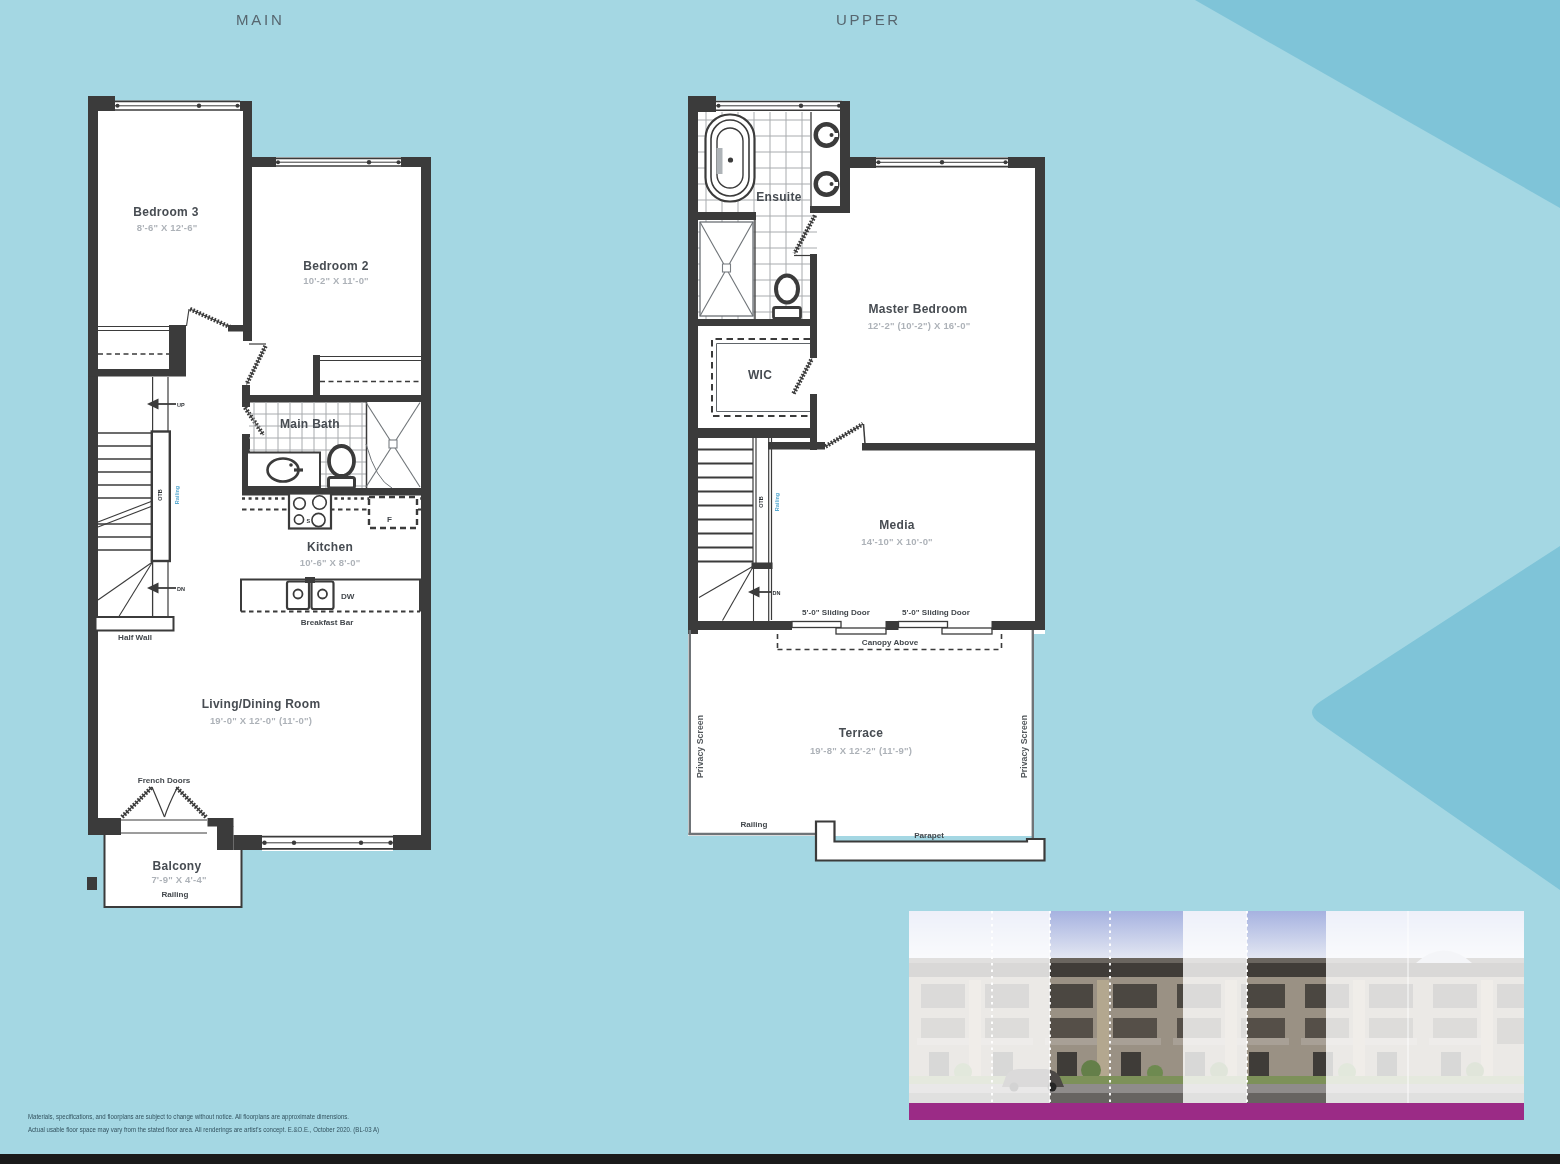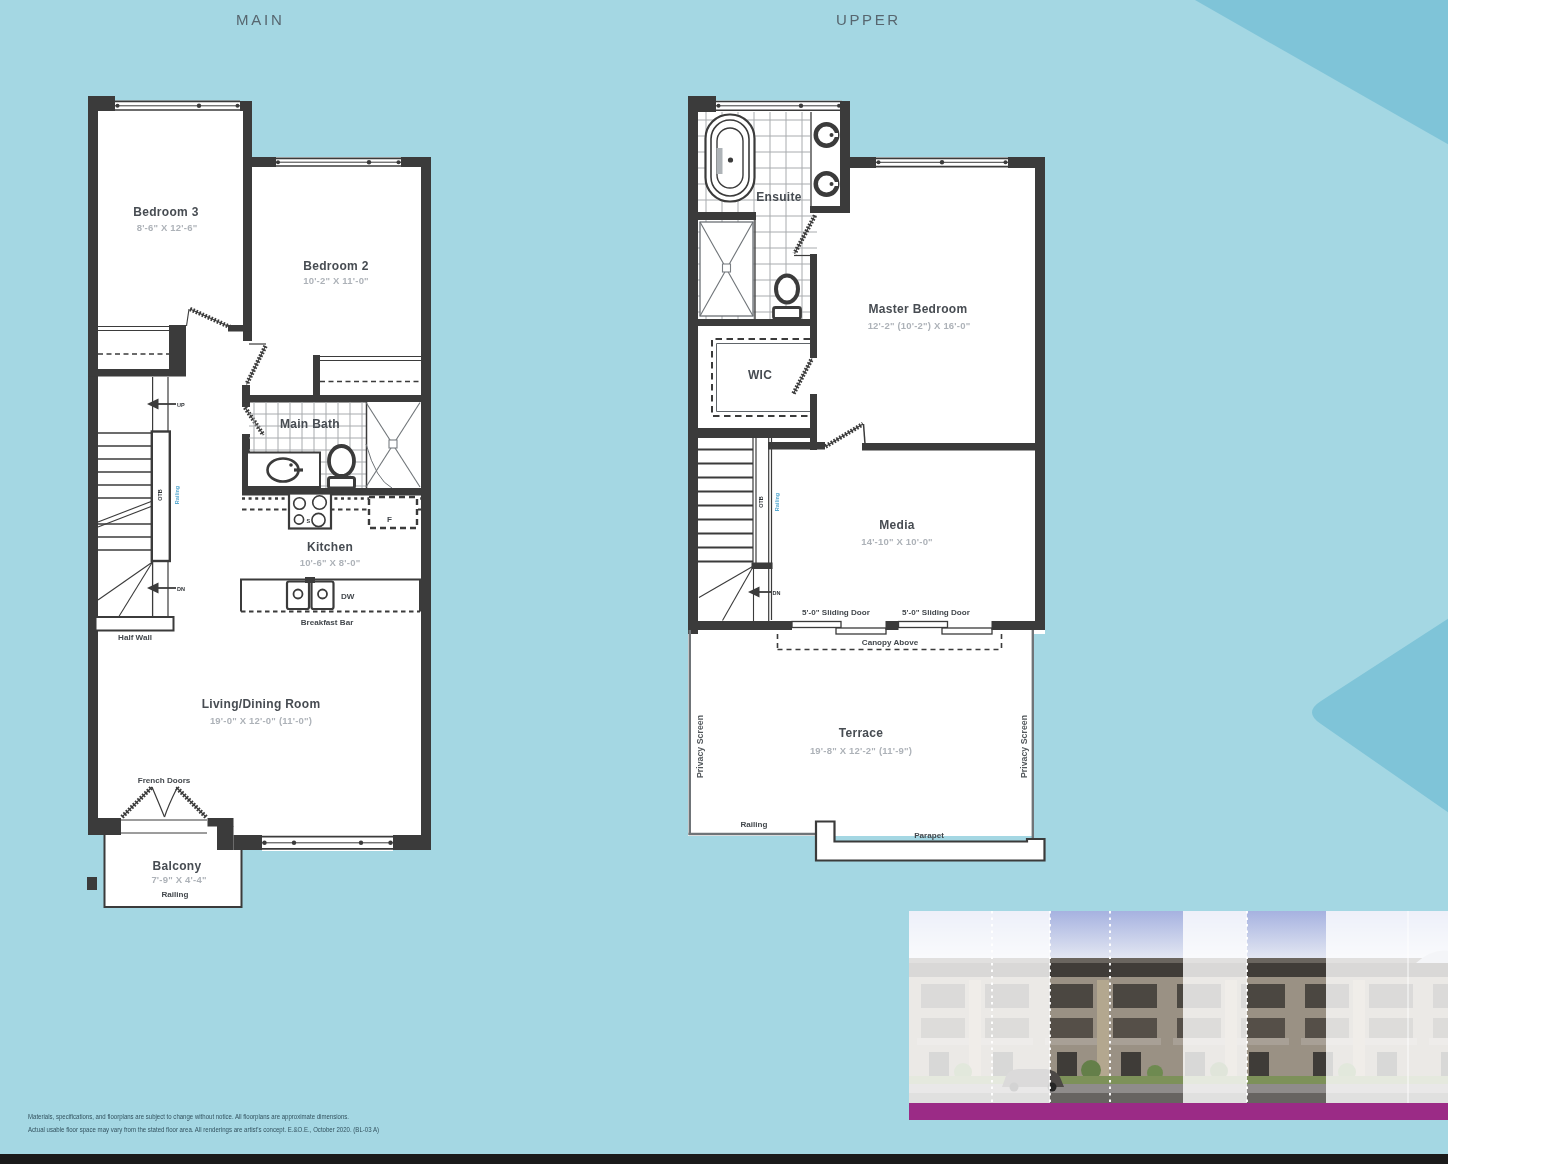--- a/index.html
+++ b/index.html
@@ -1,16 +1,16 @@
 <!DOCTYPE html>
 <html><head>
 <meta charset="utf-8">
 <style>
   html,body{margin:0;padding:0;}
-  .page{position:relative;width:1448px;height:1164px;overflow:hidden;background:#be185d;}
+  .page{position:relative;width:1560px;height:1164px;overflow:hidden;background:#be185d;}
   svg{position:absolute;top:0;left:0;}
   text{font-family:"Liberation Sans",sans-serif;}
   .rm{fill:#474c52;font-weight:bold;font-size:12px;letter-spacing:.3px;}
   .dim{fill:#adb2b8;font-size:9.5px;font-weight:600;letter-spacing:.2px;}
   .sm{fill:#43484d;font-size:8.1px;font-weight:bold;}
   .tny{fill:#2e3236;font-size:5.5px;font-weight:bold;}
   .blu{fill:#57a9d1;}
   .wall{fill:#3b3b3b;}
   .thin{stroke:#3b3b3b;fill:none;}
   .gray{stroke:#6f7478;fill:none;}

